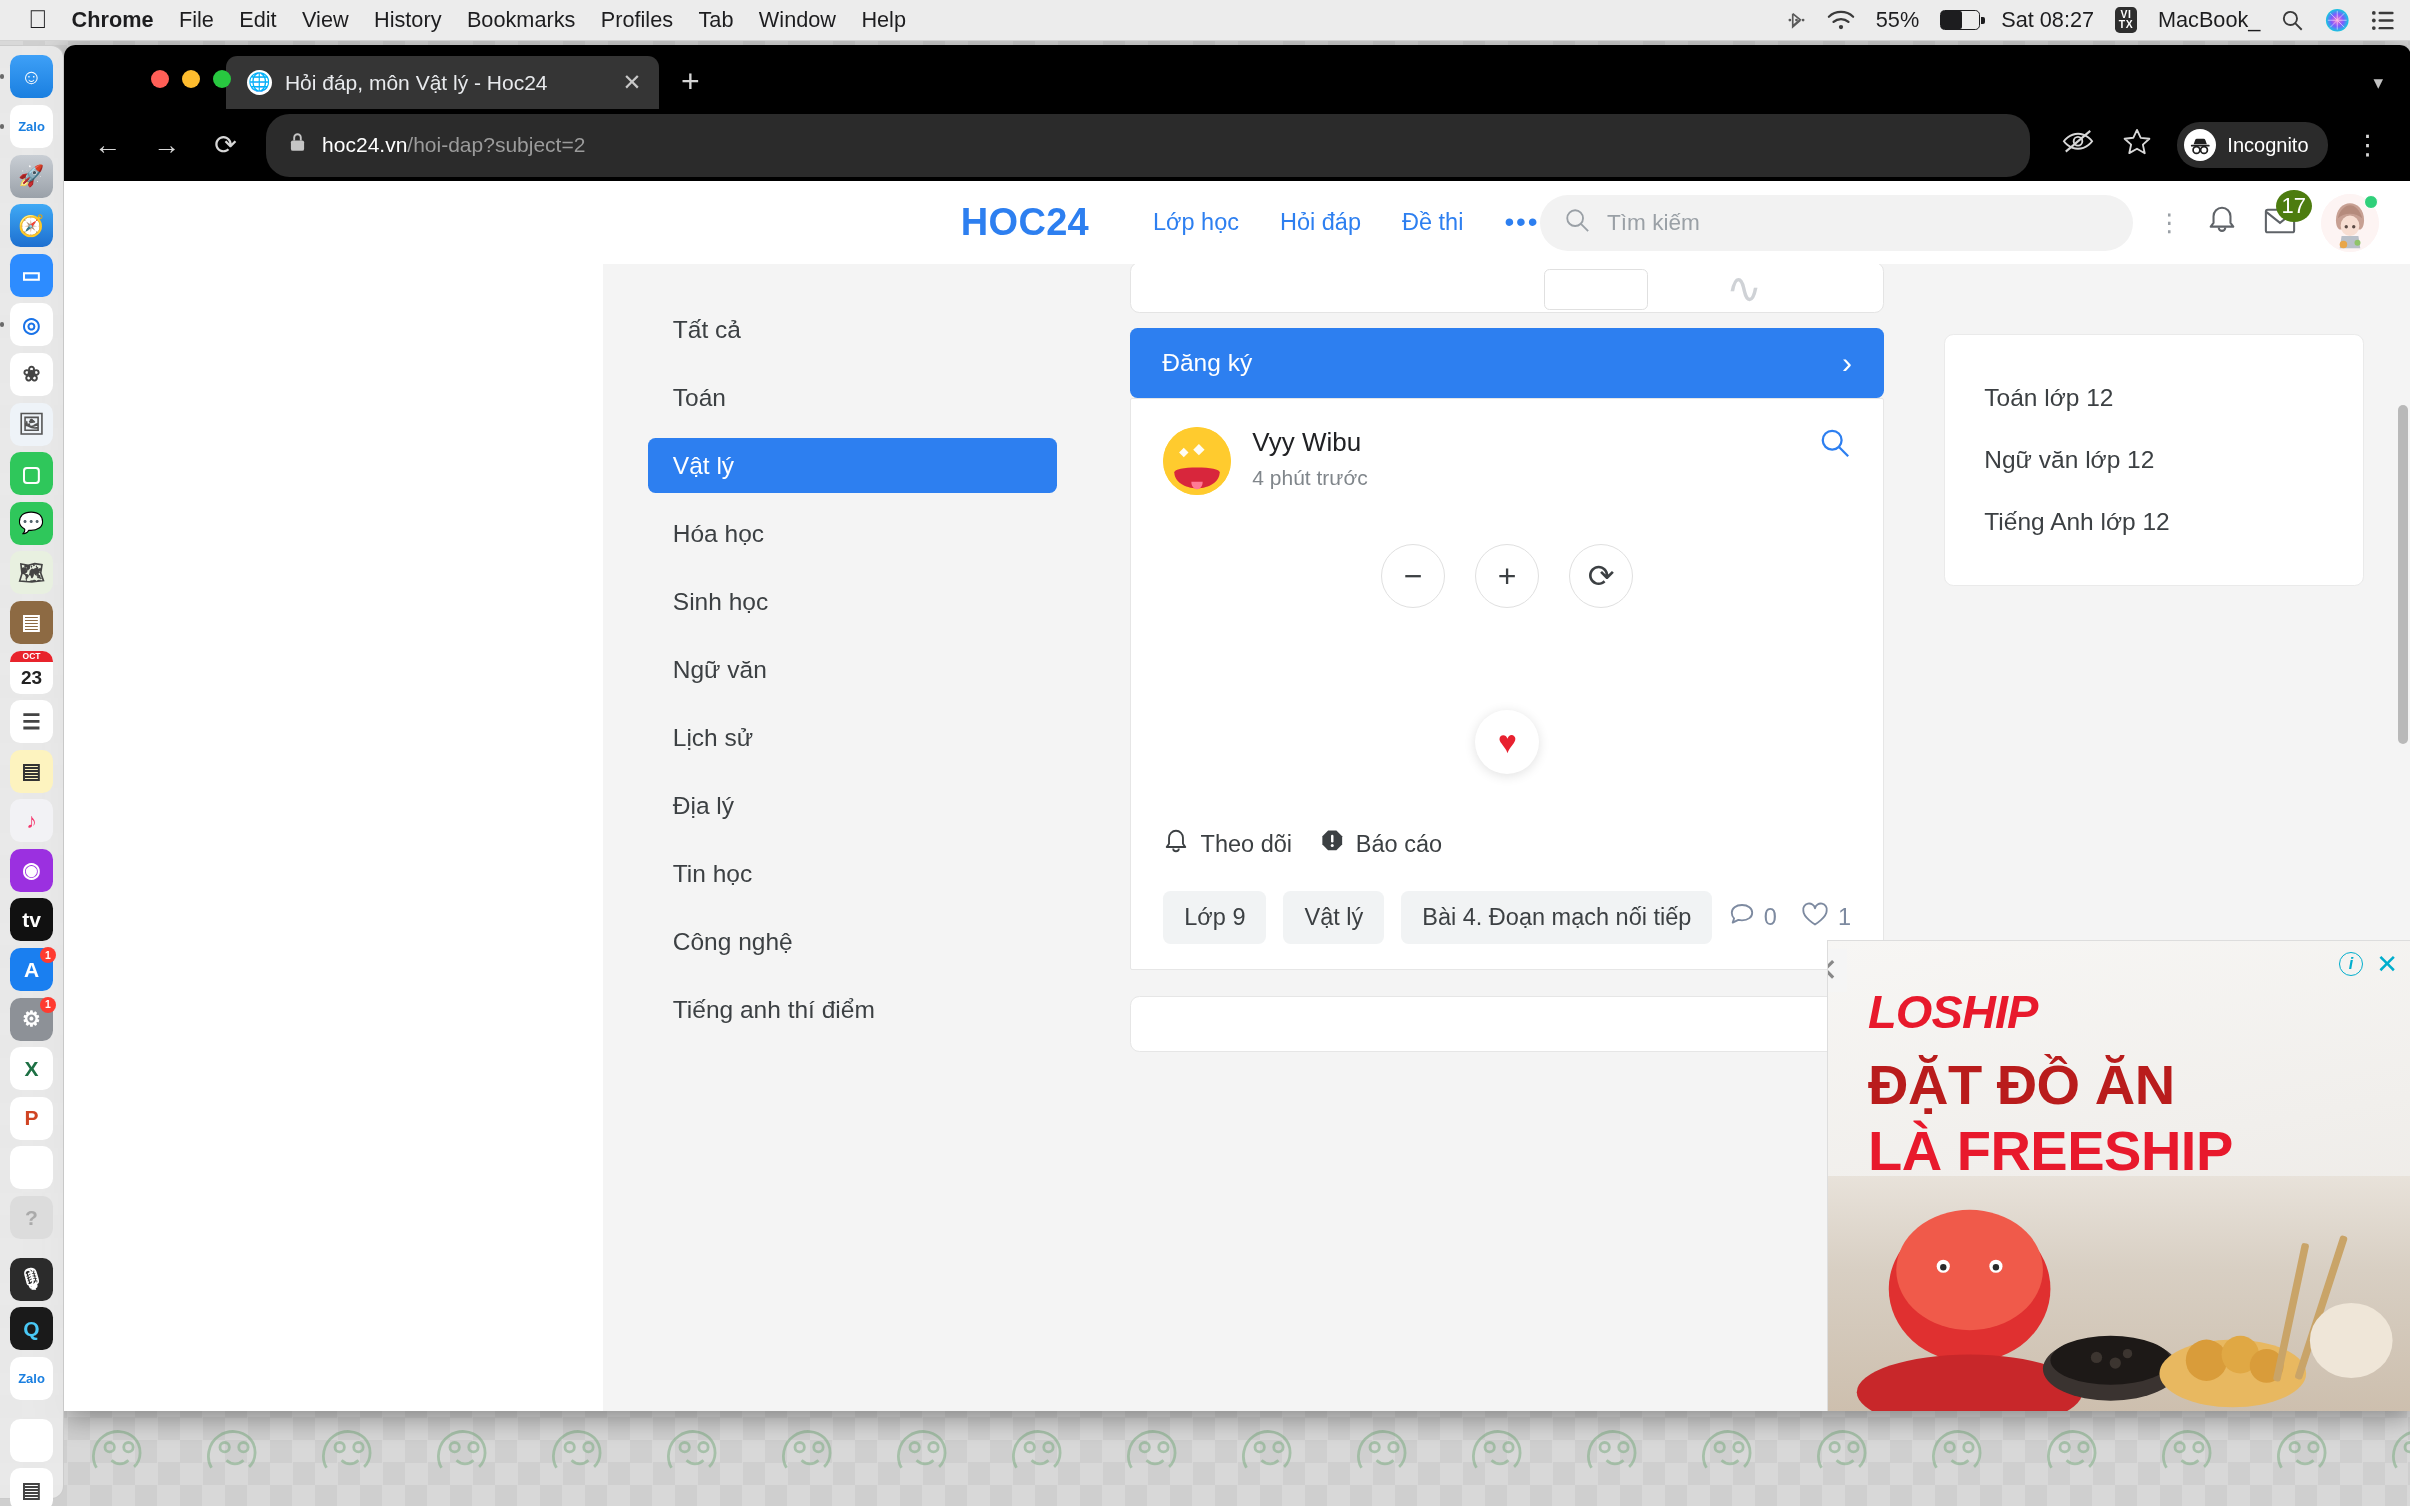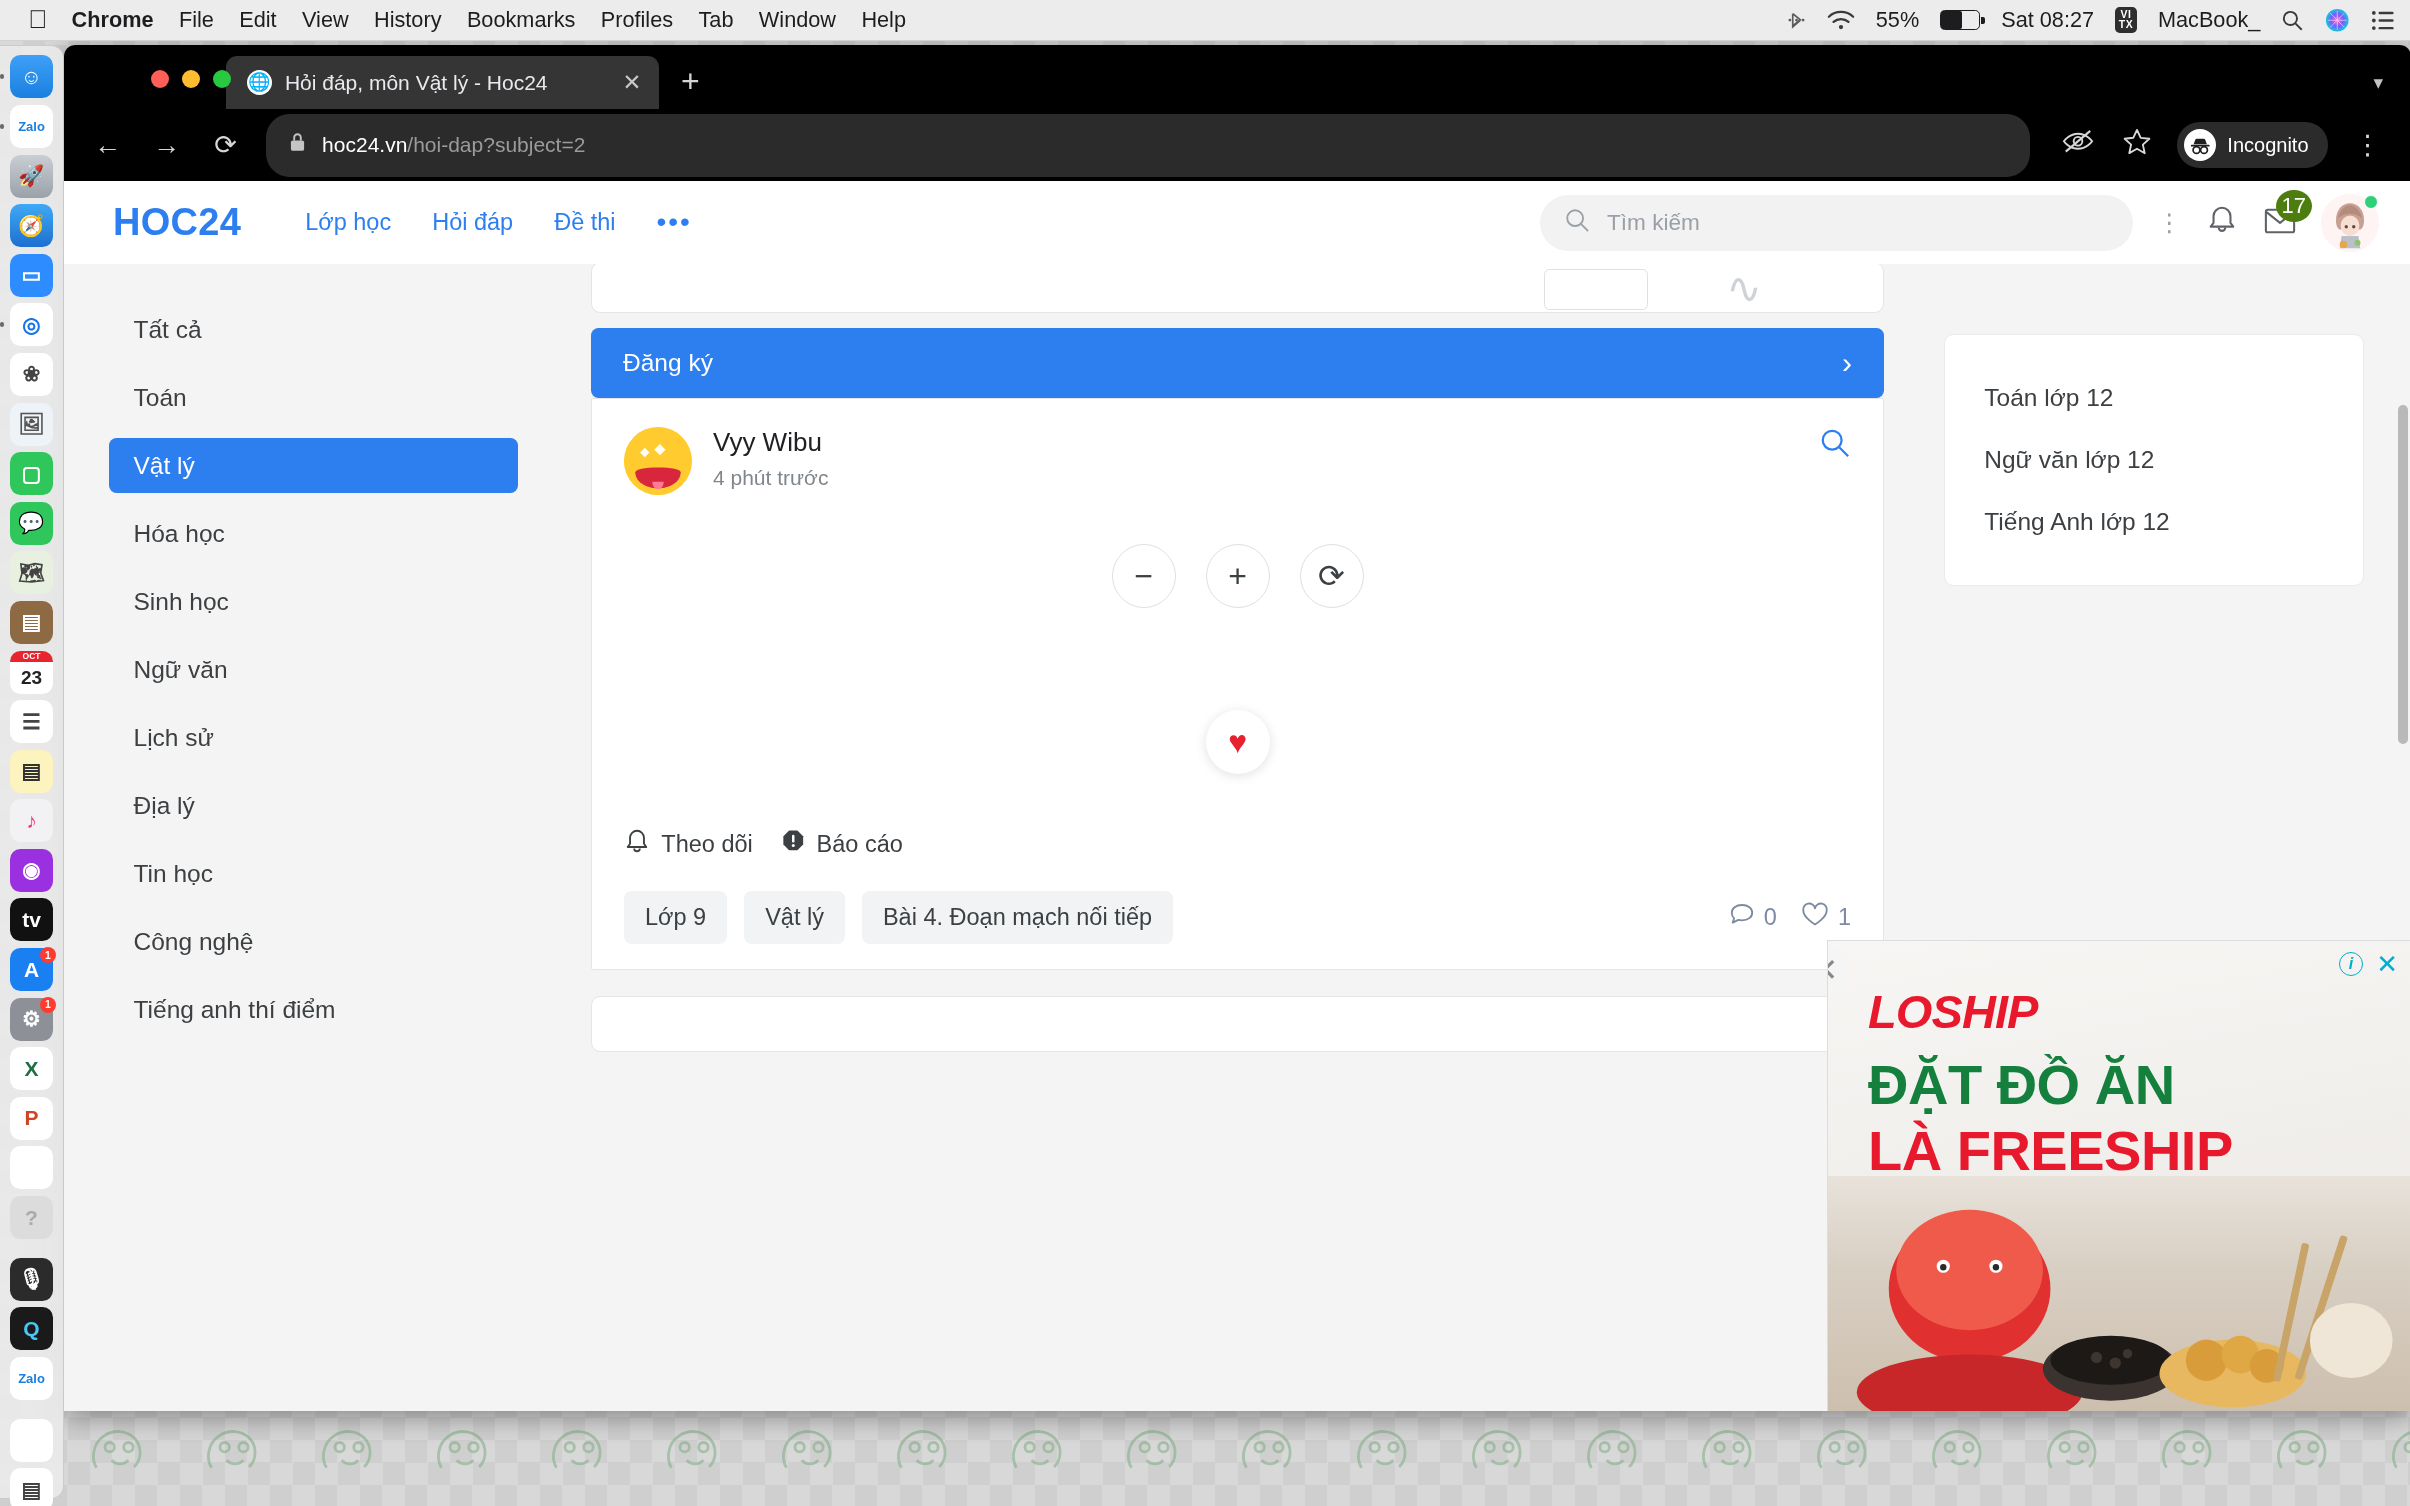--- a/index.html
+++ b/index.html
@@ -114,21 +114,21 @@
   .incognito-pill {
     display: flex; align-items: center; gap: 11.3px;
     background: #2b2b2b; border-radius: 22.6px; padding: 6.6px 19px 6.6px 7.5px;
     color: #fff; font-size: 20px;
   }
   .incog-ava { width: 32px; height: 32px; border-radius: 50%; background: #fff;
     display: flex; align-items: center; justify-content: center; }
 
   
   #page { height: calc(100% - 136px); background: #fff; display: flex;
-    flex-direction: column; position: relative; overflow: hidden; }
+    flex-direction: column; position: relative; overflow: hidden; align-items: flex-end; }
   #site-header {
     height: 83px; background: #fff; display: flex; align-items: center;
     padding: 0 32px 0 49px; gap: 0; flex: 0 0 auto; position: relative; z-index: 5;
   }
   .brand { color: #2d7ff0; font-size: 38px; font-weight: bold; letter-spacing: 0.3px; }
   .nav { display: flex; align-items: center; gap: 41px; margin-left: 64px; }
   .nav a { color: #2d7ff0; font-size: 23.5px; text-decoration: none; cursor: pointer; }
   .nav .dots { color: #2d7ff0; font-size: 28px; letter-spacing: 1.9px; line-height: .6; }
   .hdr-right { margin-left: auto; display: flex; align-items: center; gap: 24.5px; }
   .searchbox {
@@ -240,21 +240,21 @@
   .ad-i { width: 24.5px; height: 24.5px; border: 1.9px solid #00aecd; border-radius: 50%;
     color: #00aecd; font-size: 16px; font-weight: bold; display: flex;
     align-items: center; justify-content: center; font-style: italic; cursor: pointer; }
   .ad-x { color: #00aecd; font-size: 26px; cursor: pointer; }
   .ad-bg { position: absolute; inset: 0;
     background: linear-gradient(170deg,#f7f6f4 0%,#f1efec 45%,#e9e5e0 100%); }
   .ad-photo { position: absolute; left: 0; right: 0; bottom: 0; height: 235px;
     background: linear-gradient(180deg,#e8e2da 0%, #d8cfc3 40%, #cdbfae 100%); }
   .loship { position: absolute; left: 40px; top: 43px; color: #e8192c;
     font-size: 47px; font-weight: bold; font-style: italic; letter-spacing: -0.9px; }
-  .ad-l1 { position: absolute; left: 40px; top: 111px; color: #15803d;
+  .ad-l1 { position: absolute; left: 40px; top: 111px; color: #b91c1c;
     font-size: 56px; font-weight: bold; letter-spacing: -0.5px; }
   .ad-l2 { position: absolute; left: 40px; top: 177px; color: #e8192c;
     font-size: 56px; font-weight: bold; letter-spacing: -0.5px; }
 </style>
 </head>
 <body>
 
 <div id="desktop">
   <div class="doodle-band">
       <svg class="doodle" viewBox="0 0 74 66">

